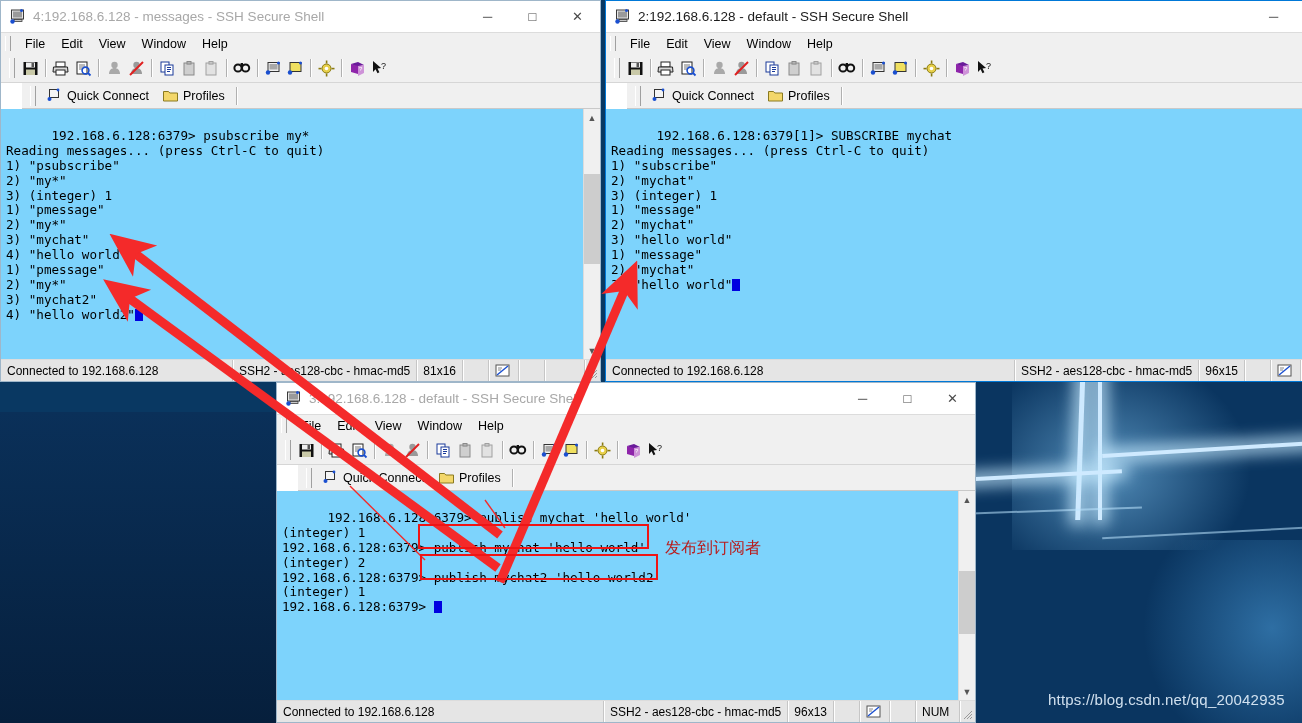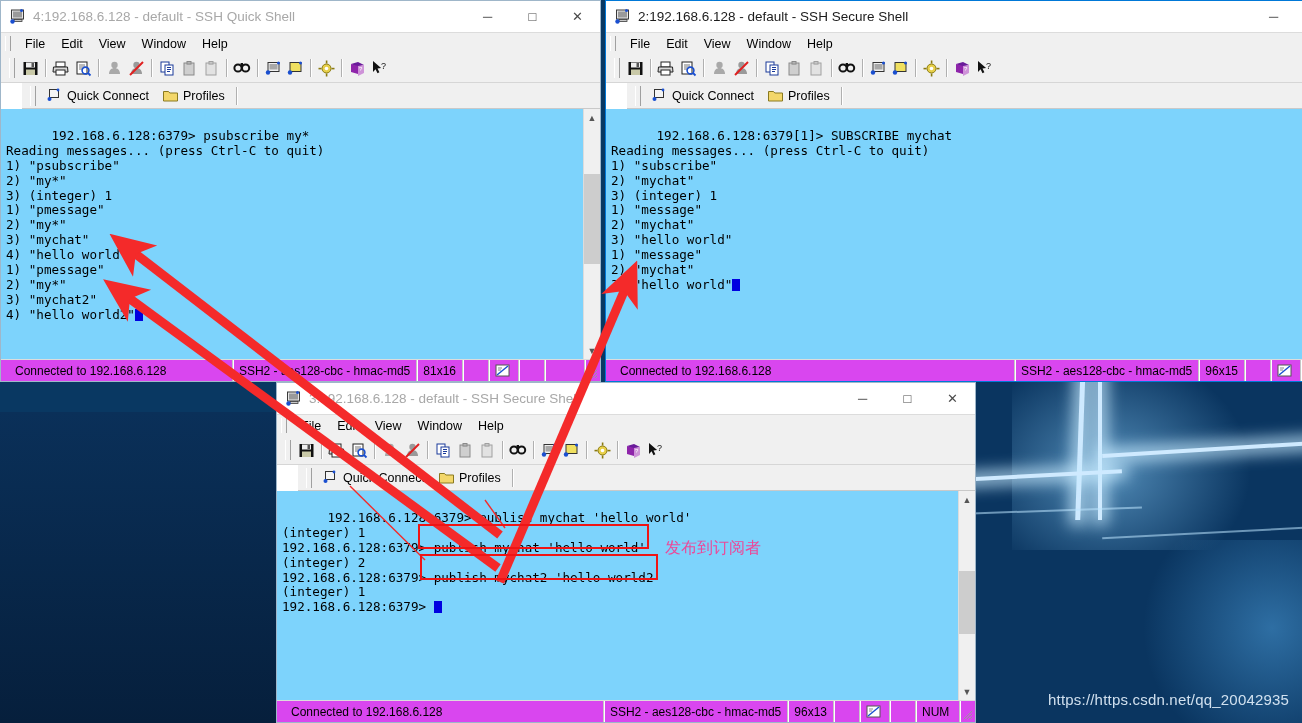--- a/index.html
+++ b/index.html
@@ -102,62 +102,62 @@
 
   .vscroll {
     width: 17px; background: #f0f0f0; border-left: 1px solid #dcdcdc;
     display: flex; flex-direction: column; align-items: center; flex: 0 0 17px;
   }
   .vs-arrow { width: 17px; height: 17px; display: flex; align-items: center; justify-content: center; color: #555; font-size: 9px; flex: 0 0 17px; }
   .vs-track { flex: 1 1 auto; width: 17px; position: relative; background: #f0f0f0; }
   .vs-thumb { position: absolute; left: 0; width: 17px; background: #cdcdcd; }
 
   .statusbar {
-    height: 22px; background: #d946ef; border-top: 1px solid #dcdcdc;
-    display: flex; align-items: stretch; font-size: 12px; color: #000; flex: 0 0 22px; padding-left: 8px;
+    height: 22px; background: #e5e5e5; border-top: 1px solid #dcdcdc;
+    display: flex; align-items: stretch; font-size: 12px; color: #000; flex: 0 0 22px;
   }
   .sb-cell { display: flex; align-items: center; padding: 0 6px; border-left: 1px solid #c6c6c6; box-shadow: inset 1px 0 0 #fff; white-space: nowrap; }
   .sb-cell.first { border-left: none; box-shadow: none; flex: 1 1 auto; }
   .sb-grip { width: 16px; display: flex; align-items: flex-end; justify-content: flex-end; padding: 0 2px 2px 0; }
 
   
   #overlay { position: absolute; inset: 0; pointer-events: none; }
   .redbox { position: absolute; border: 2.5px solid #f01414; }
-  .cn-note { position: absolute; color: #ec4899; font-size: 16px; font-family: Liberation Serif, serif; white-space: nowrap; }
+  .cn-note { position: absolute; color: #b91c1c; font-size: 16px; font-family: Liberation Serif, serif; white-space: nowrap; }
 </style>
 </head>
 <body>
 
 <div id="desktop">
   <div id="wall-left"></div>
   <div id="logo-wrap">
     <div id="glow1"></div>
     <div id="glow2"></div>
     <div class="ray" id="ray-v"></div>
     <div class="ray" id="ray-v2"></div>
     <div class="ray" id="ray-h1"></div>
     <div class="ray" id="ray-h2"></div>
     <div class="softray" id="ray-h3"></div>
     <div class="softray" id="ray-h4"></div>
   </div>
-  <div id="watermark">https://https.csdn.net/qq_20042935</div>
+  <div id="watermark">https://blog.csdn.net/qq_20042935</div>
 </div>
 
 <div class="win" id="win1" style="left:0px; top:0px; width:601px; height:382px;">
   <div class="titlebar">
     <span class="title-ico">
       <svg width="18" height="18" viewBox="0 0 18 18">
         <rect x="2.5" y="2" width="12" height="9" fill="#e8e8e8" stroke="#3a3a3a" stroke-width="1"></rect>
         <rect x="4" y="3.5" width="9" height="6" fill="#9a9a9a"></rect>
         <rect x="5" y="11.5" width="8" height="2" fill="#c8c8c8" stroke="#3a3a3a" stroke-width=".8"></rect>
         <circle cx="3.5" cy="13.5" r="2.2" fill="#1a4fd0"></circle>
         <circle cx="12.5" cy="2.6" r="1.5" fill="#1a4fd0"></circle>
       </svg>
     </span>
-    <span class="title-text">4:192.168.6.128 - default - SSH Quick Shell</span>
+    <span class="title-text">4:192.168.6.128 - messages - SSH Secure Shell</span>
     <span class="title-btns">
       <span class="tbtn">─</span>
       <span class="tbtn">□</span>
       <span class="tbtn close">✕</span>
     </span>
   </div>
 
   <div class="menubar">
     <span class="grip"></span>
     <span class="menu-item">File</span>

